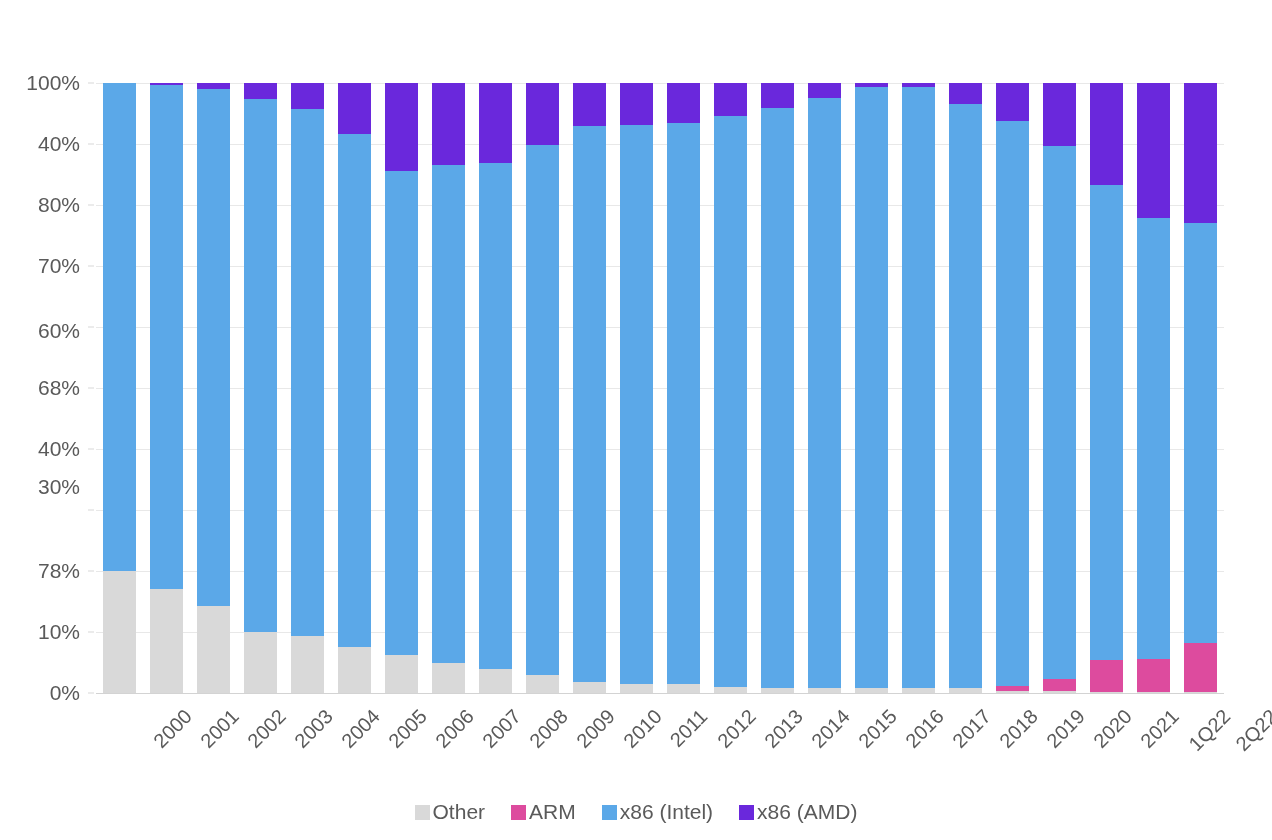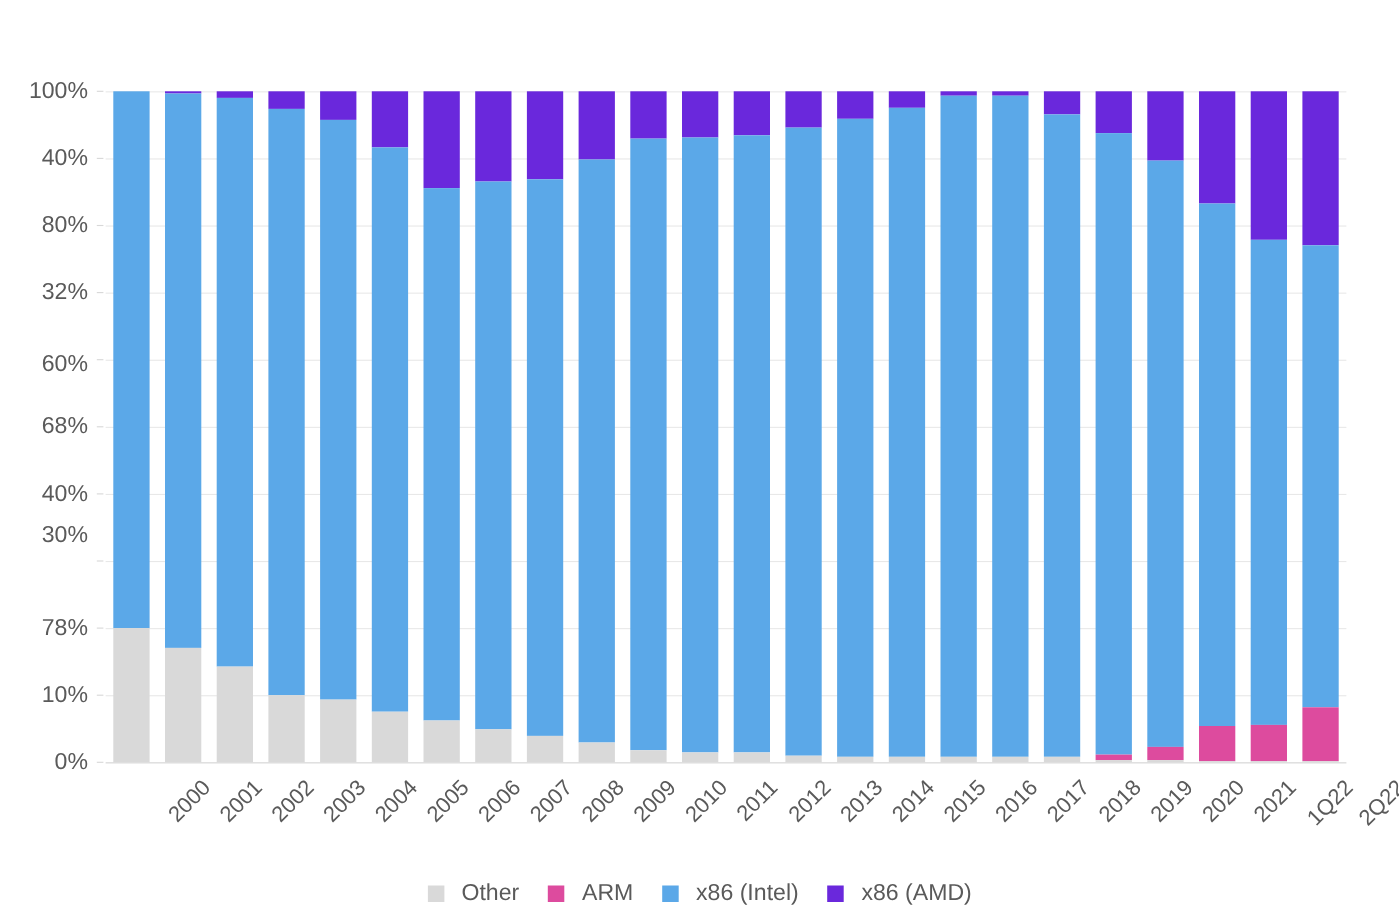--- a/index.html
+++ b/index.html
@@ -143,21 +143,21 @@
     display: flex;
     flex-direction: row;
     justify-content: center;
     align-items: center;
     gap: 26px;
   }
   .legend-item {
     display: flex;
     flex-direction: row;
     align-items: center;
-    gap: 16px;
+    gap: 3px;
   }
   .legend-swatch {
     width: 15px;
     height: 15px;
     display: inline-block;
   }
   .legend-label {
     font-size: 21px;
     color: #5a5a5a;
     white-space: nowrap;
@@ -177,21 +177,21 @@
       <div class="y-tick" style="top: 488px;">78%</div>
       <div class="y-tick-mark" style="top: 488px;"></div>
       <div class="y-tick" style="top: 404px;">30%</div>
       <div class="y-tick-mark" style="top: 427px;"></div>
       <div class="y-tick" style="top: 366px;">40%</div>
       <div class="y-tick-mark" style="top: 366px;"></div>
       <div class="y-tick" style="top: 305px;">68%</div>
       <div class="y-tick-mark" style="top: 305px;"></div>
       <div class="y-tick" style="top: 248px;">60%</div>
       <div class="y-tick-mark" style="top: 244px;"></div>
-      <div class="y-tick" style="top: 183px;">32%</div>
+      <div class="y-tick" style="top: 183px;">70%</div>
       <div class="y-tick-mark" style="top: 183px;"></div>
       <div class="y-tick" style="top: 122px;">80%</div>
       <div class="y-tick-mark" style="top: 122px;"></div>
       <div class="y-tick" style="top: 61px;">40%</div>
       <div class="y-tick-mark" style="top: 61px;"></div>
       <div class="y-tick" style="top: 0px; text-align: center;">100%</div>
       <div class="y-tick-mark" style="top: 0px;"></div>
     </div>
 
   <div class="plot">

